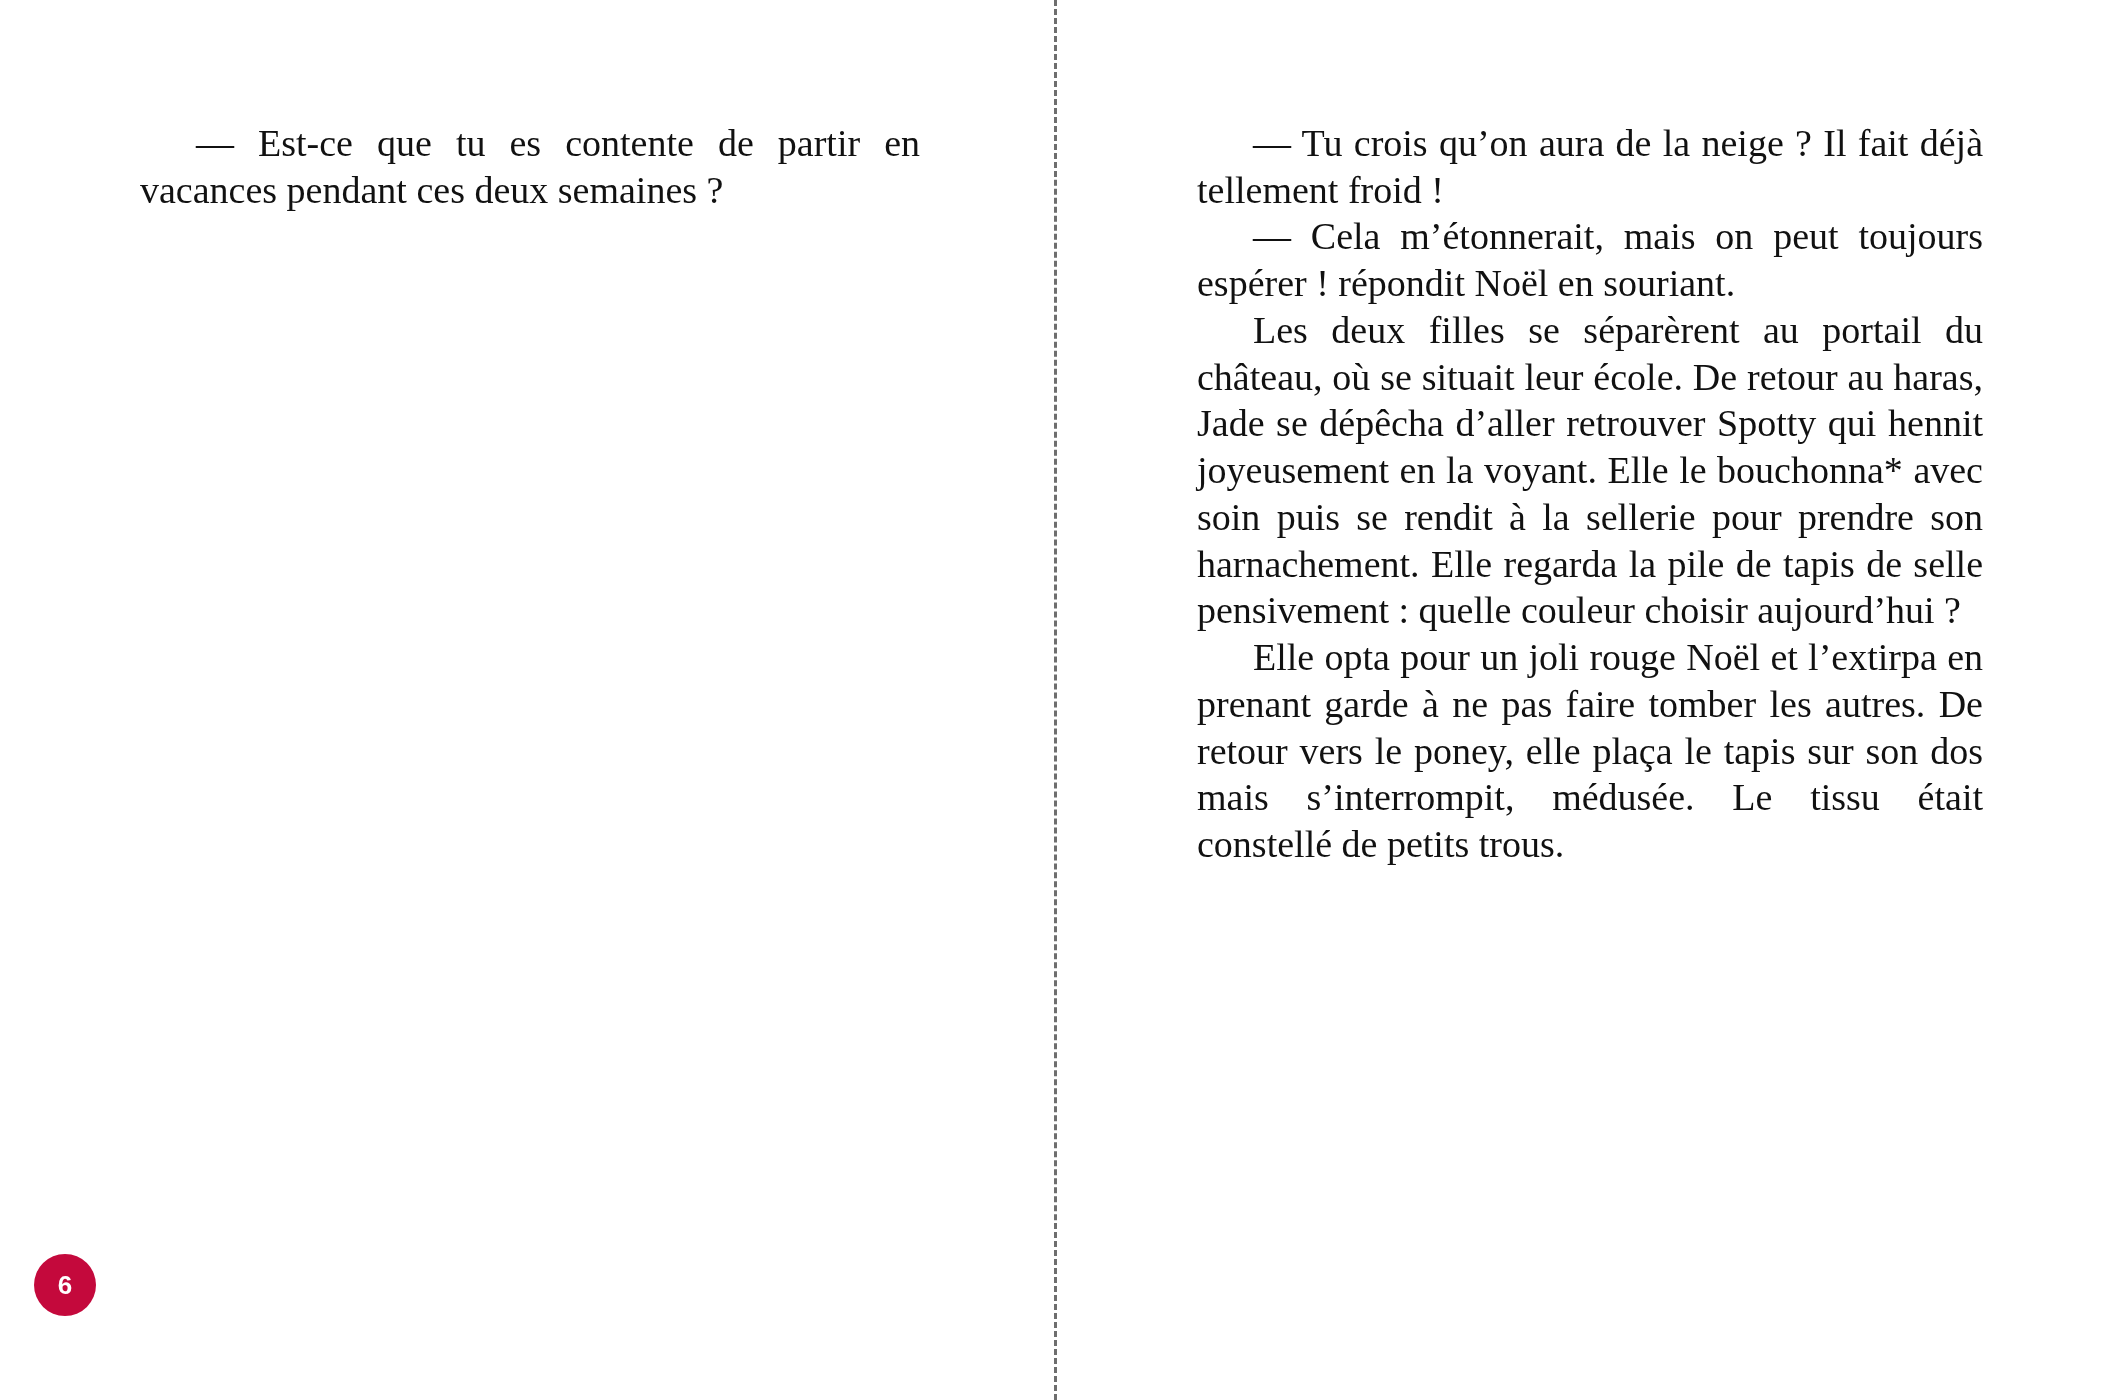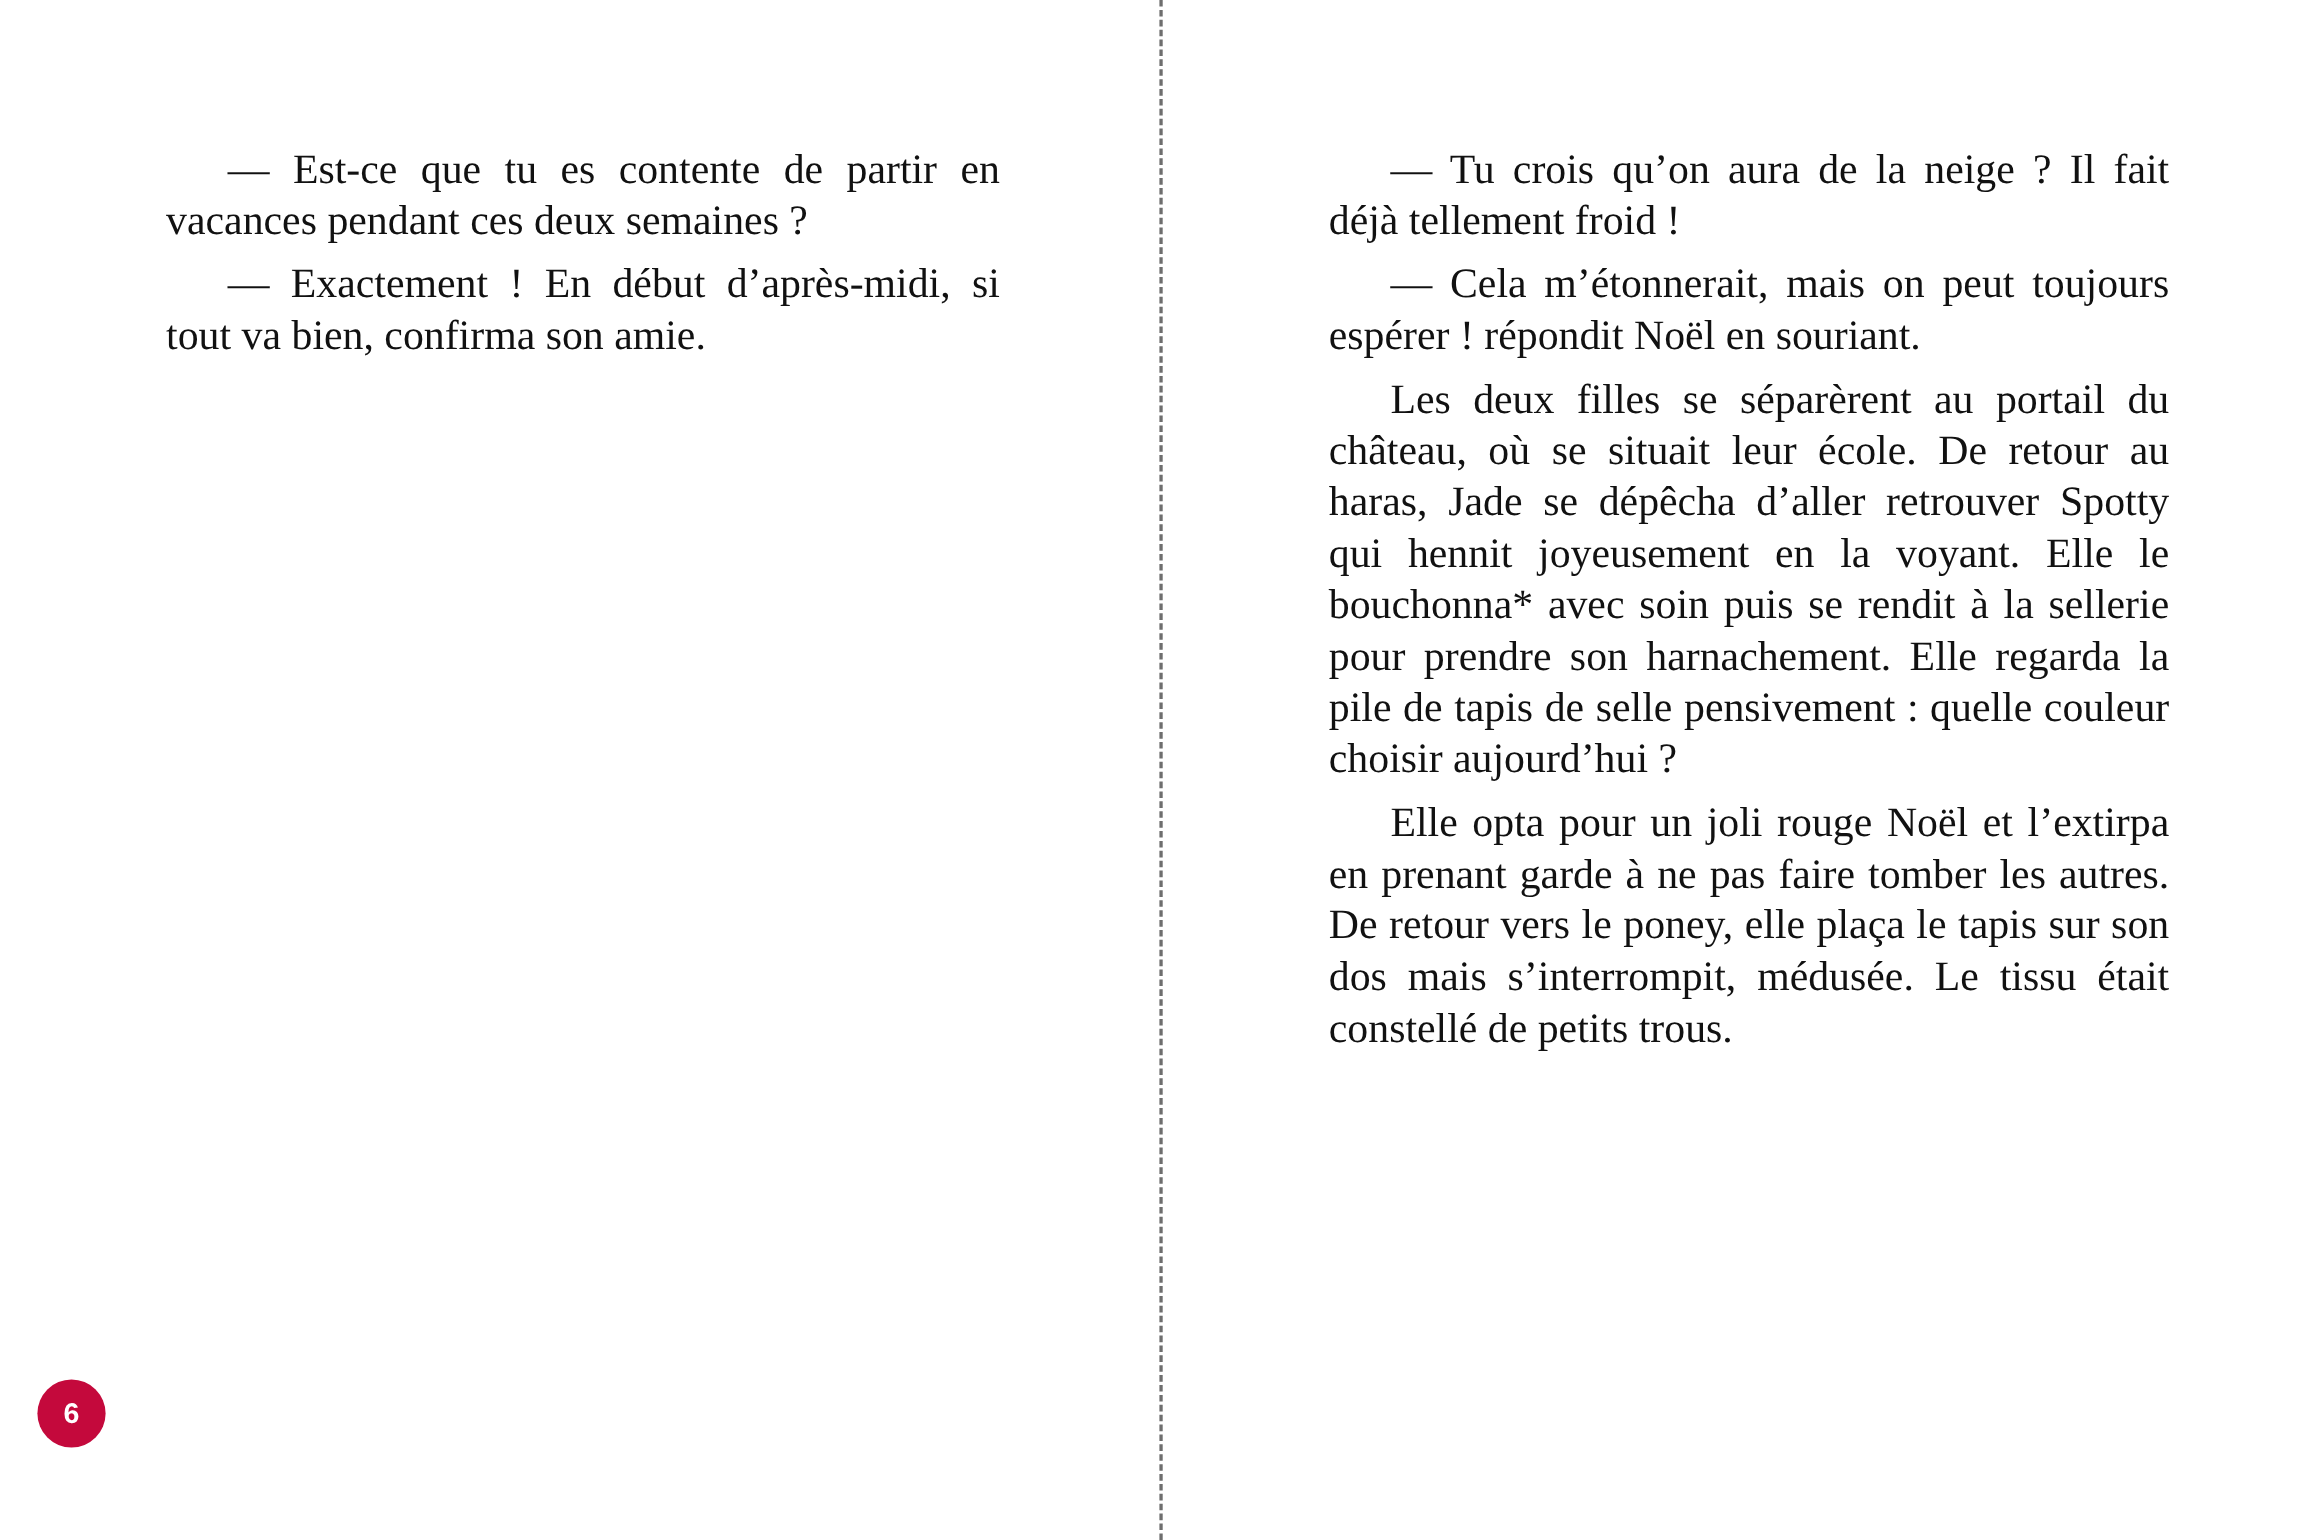--- a/index.html
+++ b/index.html
@@ -46,21 +46,21 @@
     width: 780px;
   }
   .page-right .text-col {
     position: absolute;
     left: 141px;
     top: 120px;
     width: 786px;
   }
 
   p.para {
-    margin: 11px;
+    margin: 0;
     font-size: 38px;
     line-height: 1.23;
     text-align: justify;
     text-justify: inter-word;
     text-indent: 56px;
     hyphens: manual;
   }
 
   
   .folio {
@@ -83,21 +83,20 @@
   }
 </style>
 </head>
 <body>
 
 <div class="spread">
 
   <div class="page page-left">
     <div class="text-col">
       <p class="para">— Est-ce que tu es contente de partir en vacances pendant ces deux semaines ?</p>
-      <p class="para">— Exactement ! En début d’après-midi, si tout va bien, confirma son amie.</p>
     </div>
     <div class="folio folio-left">6</div>
   </div>
 
   <div class="gutter"></div>
 
   <div class="page page-right">
     <div class="text-col">
       <p class="para">— Tu crois qu’on aura de la neige ? Il fait déjà tellement froid !</p>
       <p class="para">— Cela m’étonnerait, mais on peut toujours espérer ! répondit Noël en souriant.</p>

